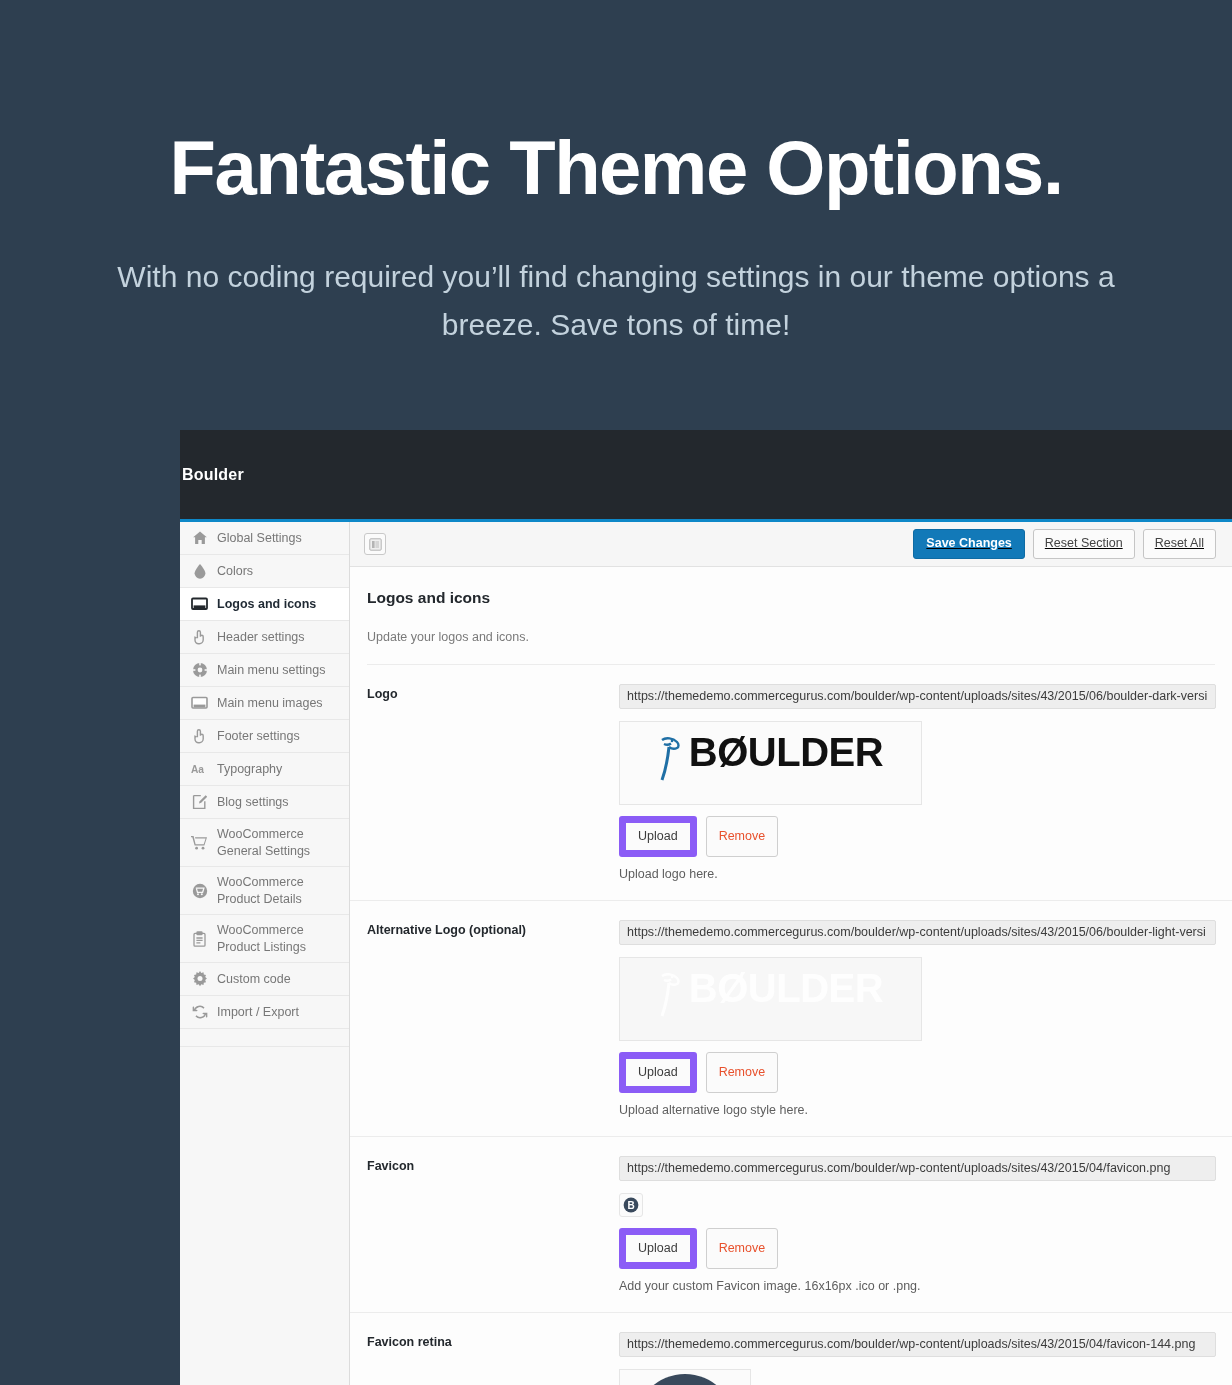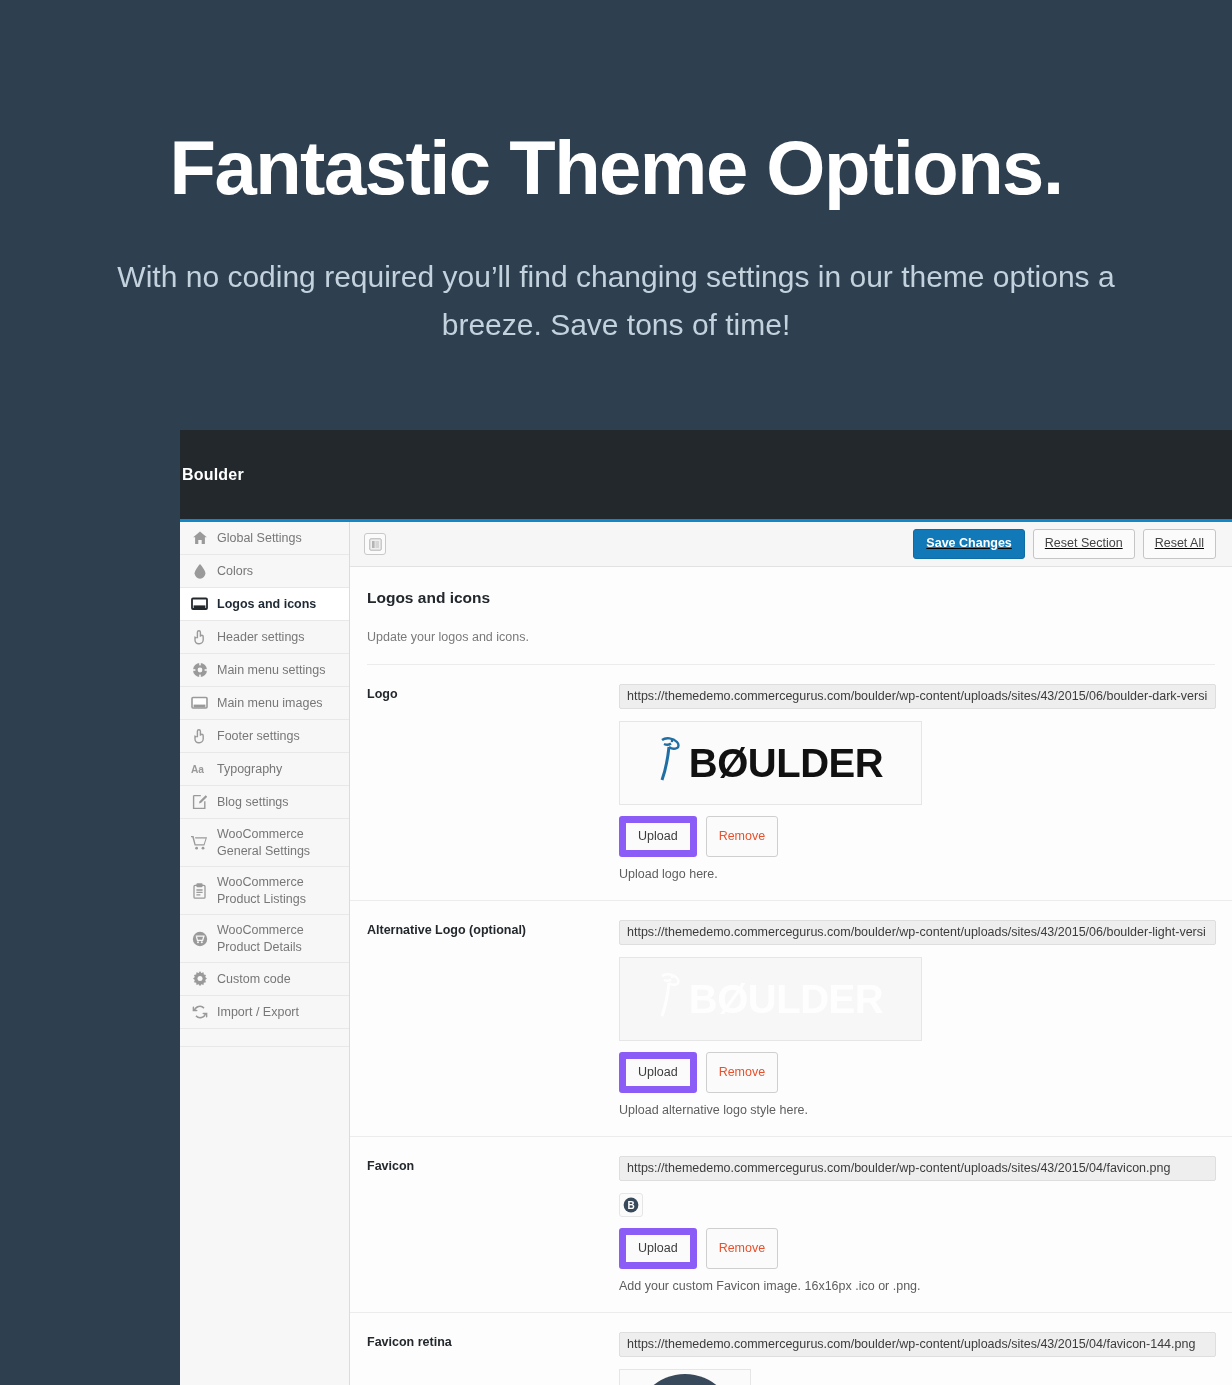--- a/index.html
+++ b/index.html
@@ -221,21 +221,20 @@
     justify-content: center;
     overflow: hidden;
   }
   .preview-logo { width: 303px; height: 84px; }
   .preview-alt  { width: 303px; height: 84px; background: #f7f7f7; }
   .preview-fav  { width: 24px;  height: 24px; border-radius: 3px; }
   .preview-retina { width: 132px; height: 110px; }
 
   .logo-mark {
     display: flex;
-    align-items: center;
     gap: 5px;
   }
   .logo-word {
     font-family: "Liberation Sans", sans-serif;
     font-size: 40px;
     font-weight: 700;
     letter-spacing: -0.5px;
     color: #111111;
     line-height: 1;
   }
@@ -386,39 +385,39 @@
               <path d="M0 1h2.6l2 8.2h8.1l1.9-5.6H4.3l-.3-1.3H16l-2.6 8.2H3.6L1.3 2.3H0z"></path>
               <circle cx="5.6" cy="13.2" r="1.4"></circle>
               <circle cx="12" cy="13.2" r="1.4"></circle>
             </svg>
         </span>
         <span class="nav-label">WooCommerce General Settings</span>
       </div>
 
       <div class="nav-item">
         <span class="ico">
-          <svg width="13" height="16" viewBox="0 0 13 16" fill="none" stroke="currentColor" stroke-width="1.3">
-              <rect x="1" y="2.4" width="11" height="12.8" rx="1"></rect>
-              <rect x="4" y="0.9" width="5" height="2.6" rx=".6" fill="currentColor"></rect>
-              <path d="M3.4 7h6.2M3.4 9.4h6.2M3.4 11.8h4"></path>
-            </svg>
-        </span>
-        <span class="nav-label">WooCommerce Product Listings</span>
-      </div>
-
-      <div class="nav-item">
-        <span class="ico">
           <svg width="16" height="16" viewBox="0 0 16 16" fill="currentColor">
               <circle cx="8" cy="8" r="7.2"></circle>
               <path d="M3.8 5.2h8.1l-1.3 4.2H5.5L4.5 5.9" fill="none" stroke="#f7f7f7" stroke-width="1.3"></path>
               <circle cx="6" cy="11.2" r="1" fill="#f7f7f7"></circle>
               <circle cx="9.8" cy="11.2" r="1" fill="#f7f7f7"></circle>
             </svg>
         </span>
         <span class="nav-label">WooCommerce Product Details</span>
+      </div>
+
+      <div class="nav-item">
+        <span class="ico">
+          <svg width="13" height="16" viewBox="0 0 13 16" fill="none" stroke="currentColor" stroke-width="1.3">
+              <rect x="1" y="2.4" width="11" height="12.8" rx="1"></rect>
+              <rect x="4" y="0.9" width="5" height="2.6" rx=".6" fill="currentColor"></rect>
+              <path d="M3.4 7h6.2M3.4 9.4h6.2M3.4 11.8h4"></path>
+            </svg>
+        </span>
+        <span class="nav-label">WooCommerce Product Listings</span>
       </div>
 
       <div class="nav-item">
         <span class="ico">
           <svg width="16" height="16" viewBox="0 0 16 16" fill="currentColor">
               <path d="M8 0 9.3 1.9 11.5 1.2 11.8 3.5 14 4 13.2 6.1 14.9 7.6 13.2 9.1 14 11.2 11.8 11.7 11.5 14 9.3 13.3 8 15.2 6.7 13.3 4.5 14 4.2 11.7 2 11.2 2.8 9.1 1.1 7.6 2.8 6.1 2 4 4.2 3.5 4.5 1.2 6.7 1.9z"></path>
               <circle cx="8" cy="7.6" r="2.5" fill="#f7f7f7"></circle>
             </svg>
         </span>
         <span class="nav-label">Custom code</span>

